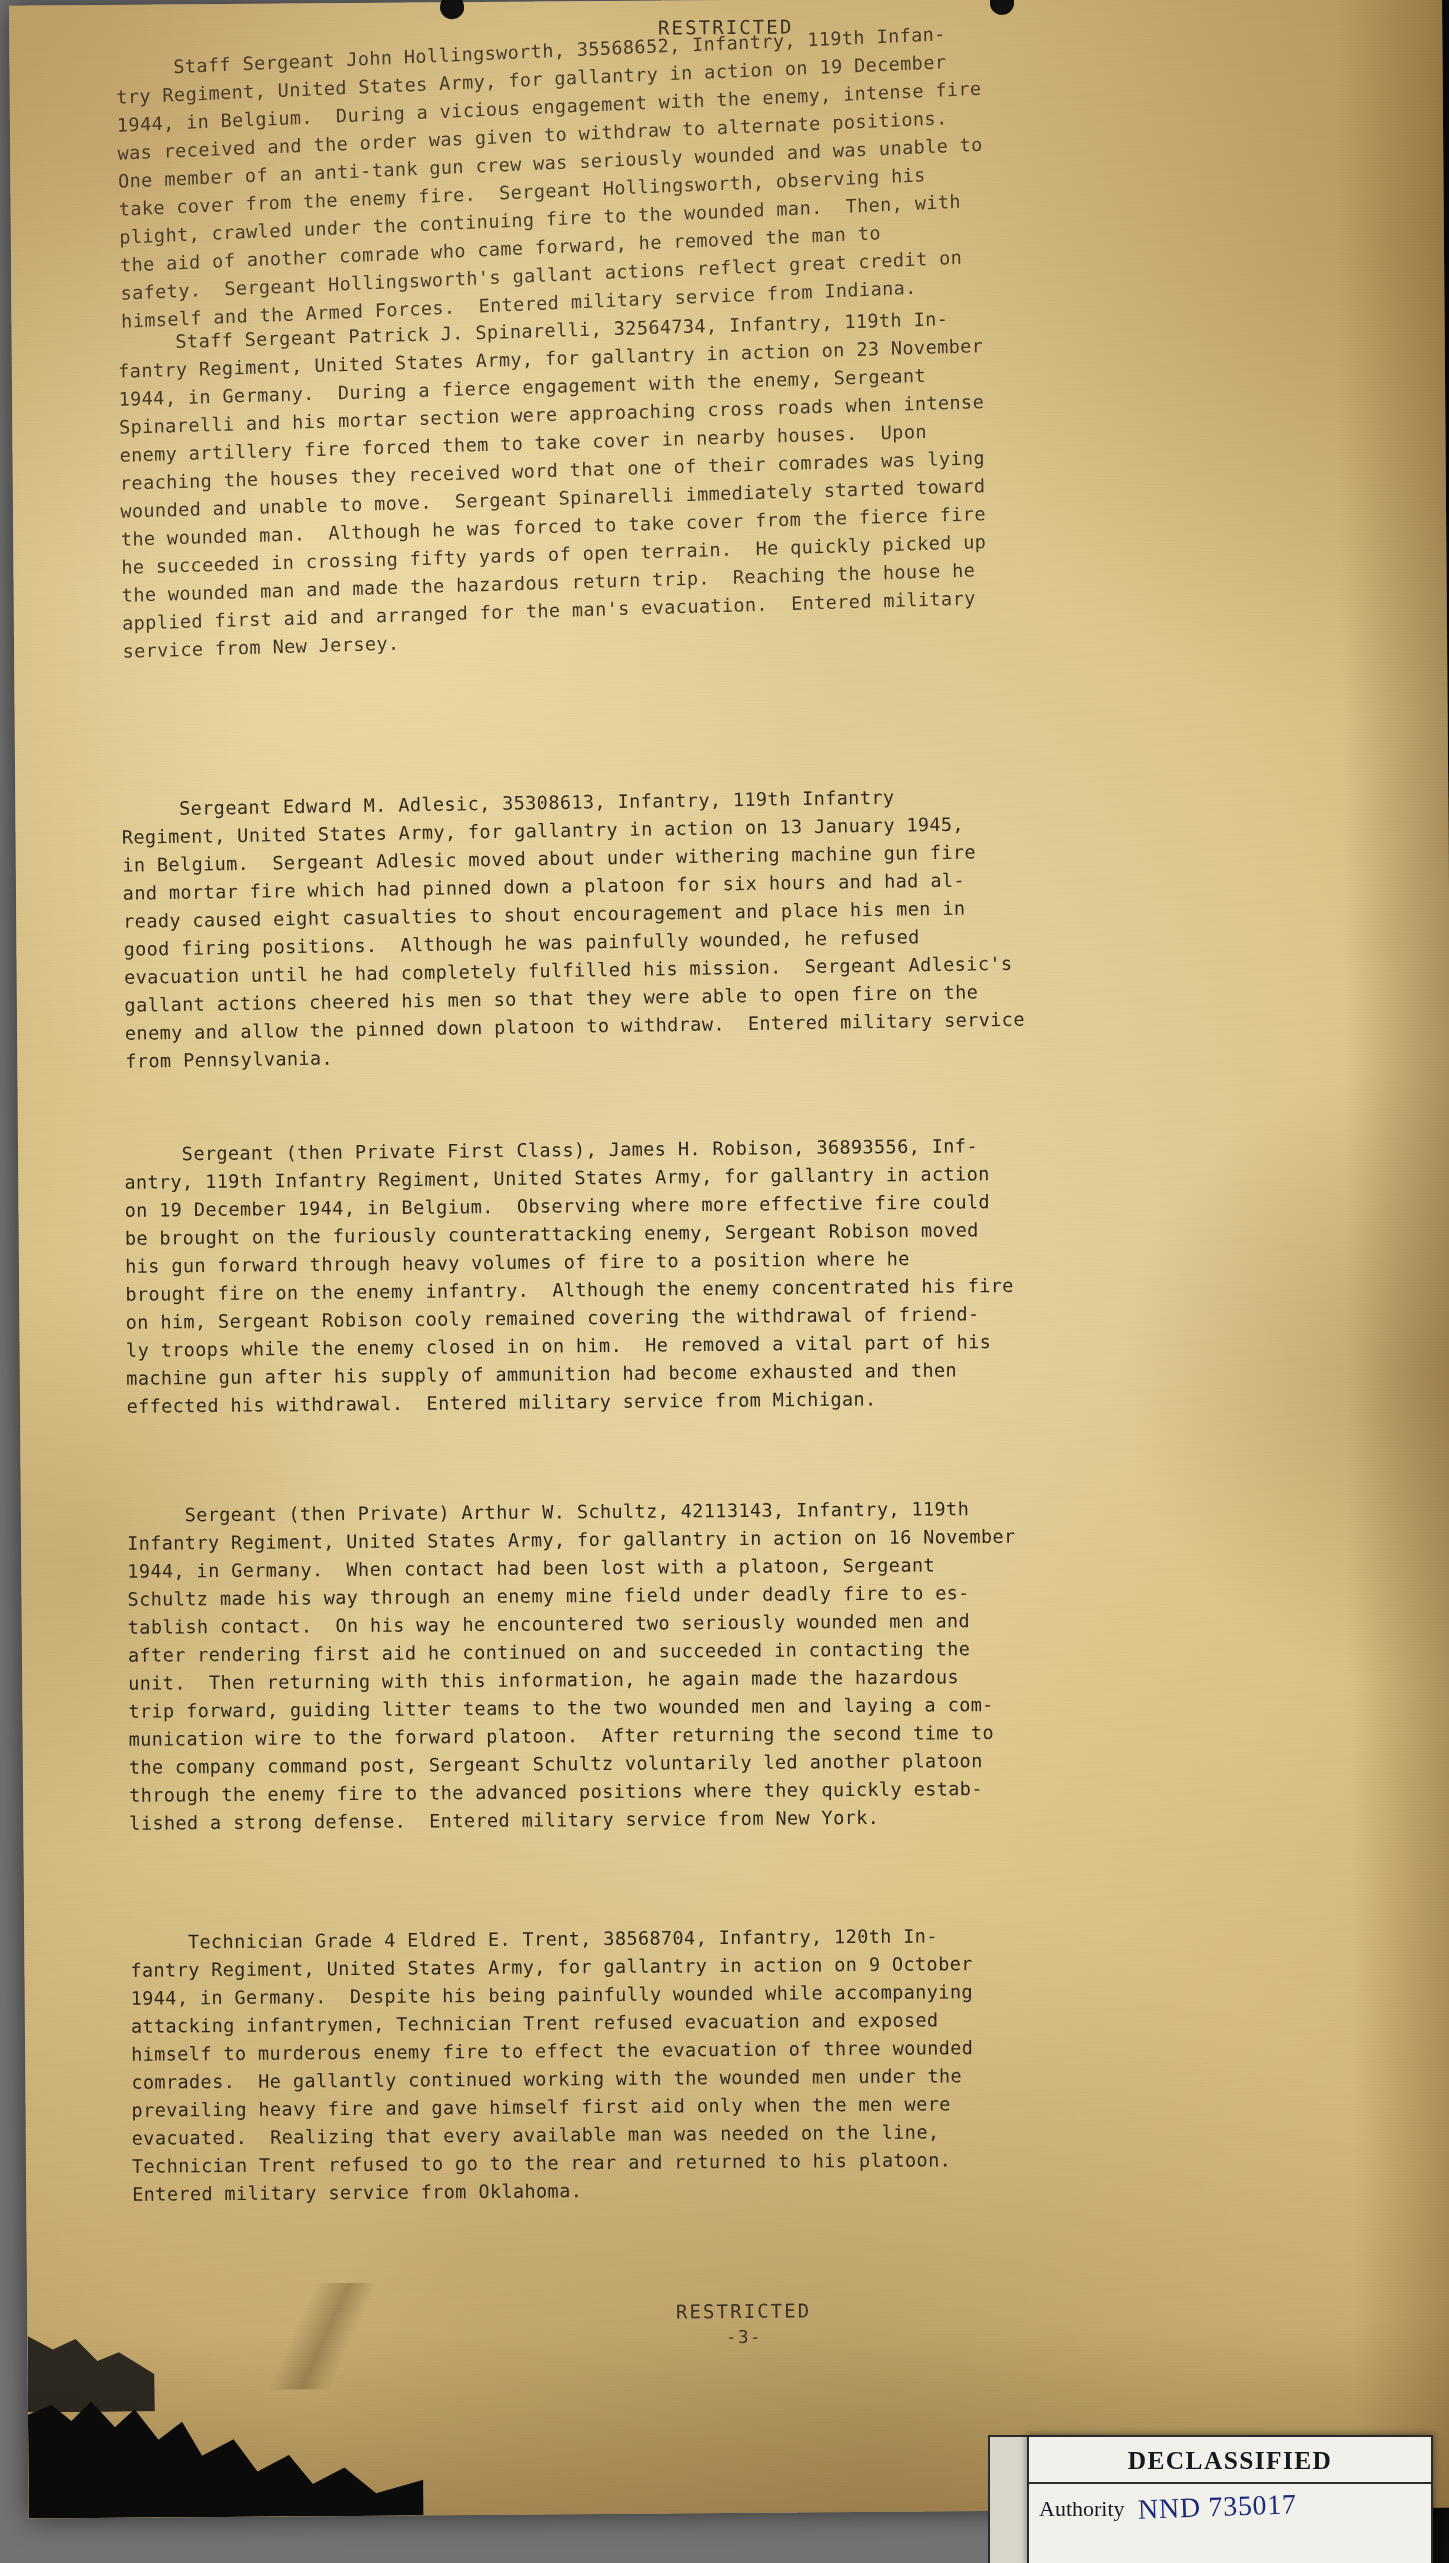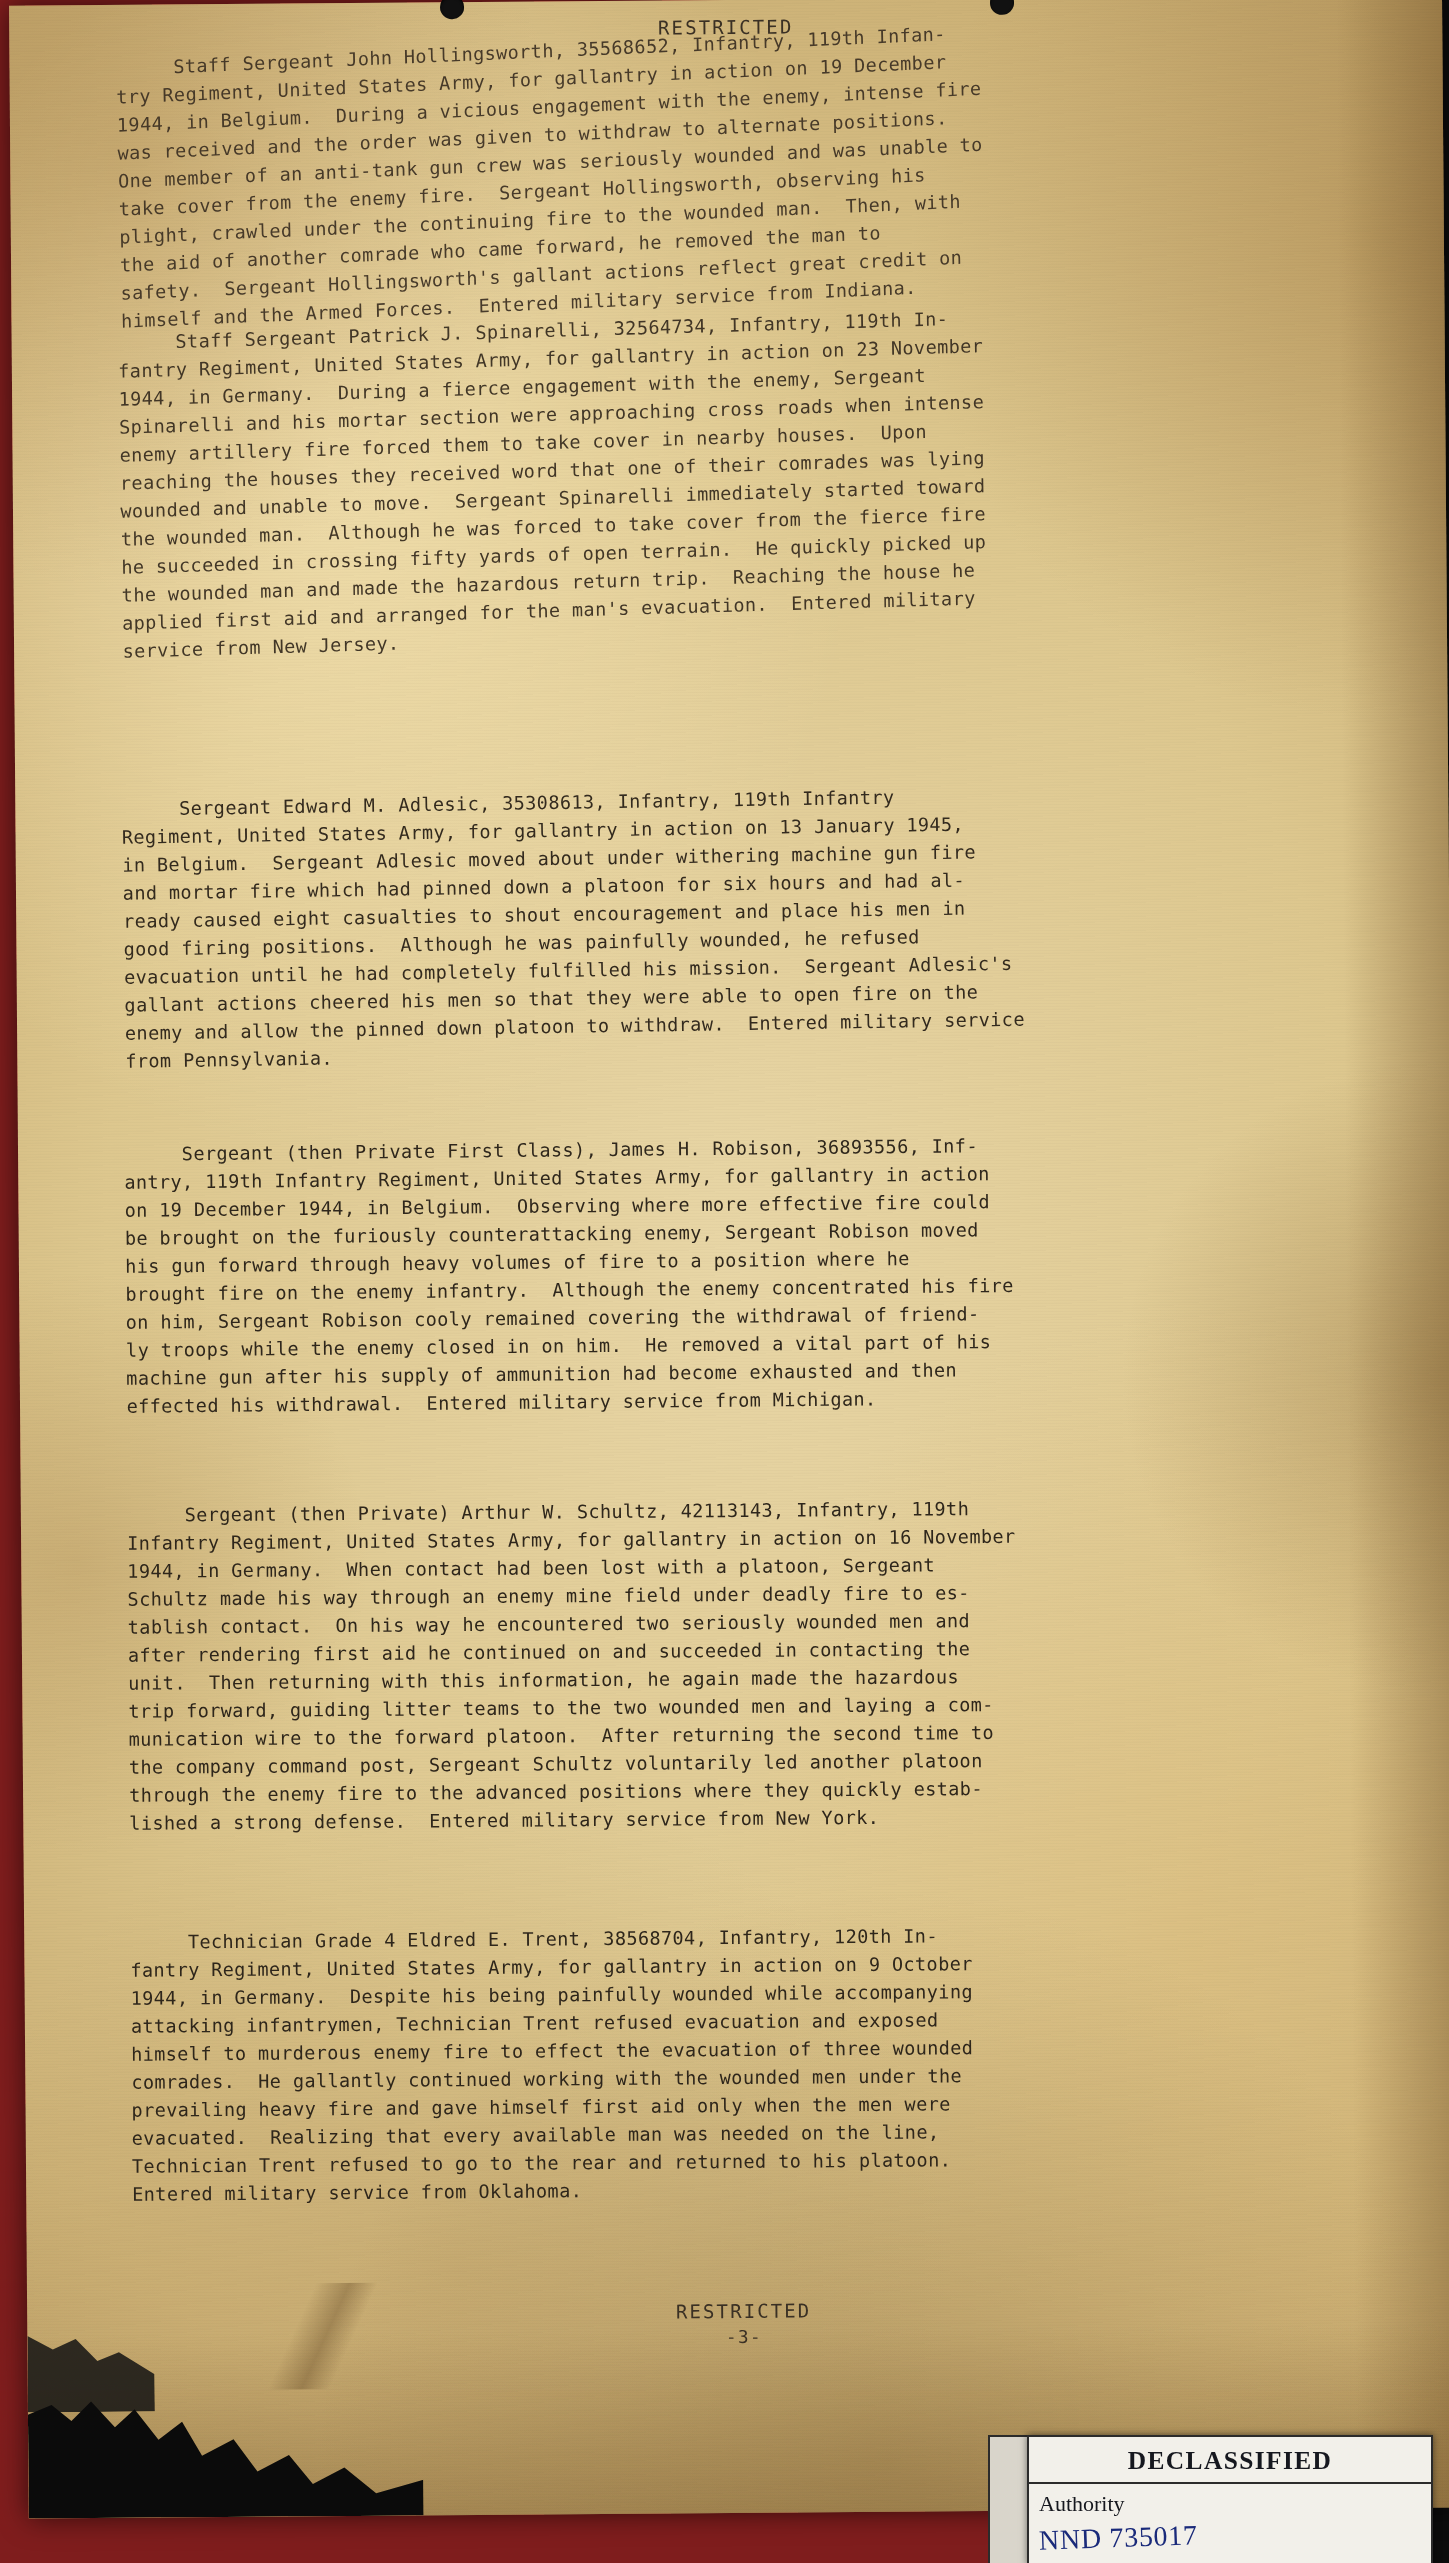--- a/index.html
+++ b/index.html
@@ -12,21 +12,21 @@
     height: 2563px;
     overflow: hidden;
     font-family: "DejaVu Sans Mono", monospace;
   }
 
   
   #page {
     position: relative;
     width: 1162px;
     height: 2563px;
-    background: #7f1d1d;
+    background: #737373;
   }
 
   
   #paper {
     position: absolute;
     left: 8.5px;
     top: 0px;
     width: 1433px;
     height: 2513px;
     background:
@@ -208,22 +208,21 @@
   }
   #declass-rule {
     height: 2.1px;
     background: #2b2b2b;
     margin: 7px 0 0 0;
   }
   #authority-row {
     display: flex;
     align-items: baseline;
     padding: 7px 0 0 10px;
-    gap: 5px;
-    flex-direction: column;
+    gap: 13px;
   }
   #authority-label {
     font-family: "Liberation Serif", serif;
     font-size: 22px;
     color: #16181f;
   }
   #authority-value {
     font-family: "Liberation Serif", serif;
     font-size: 28px;
     color: #1a2a7a;

